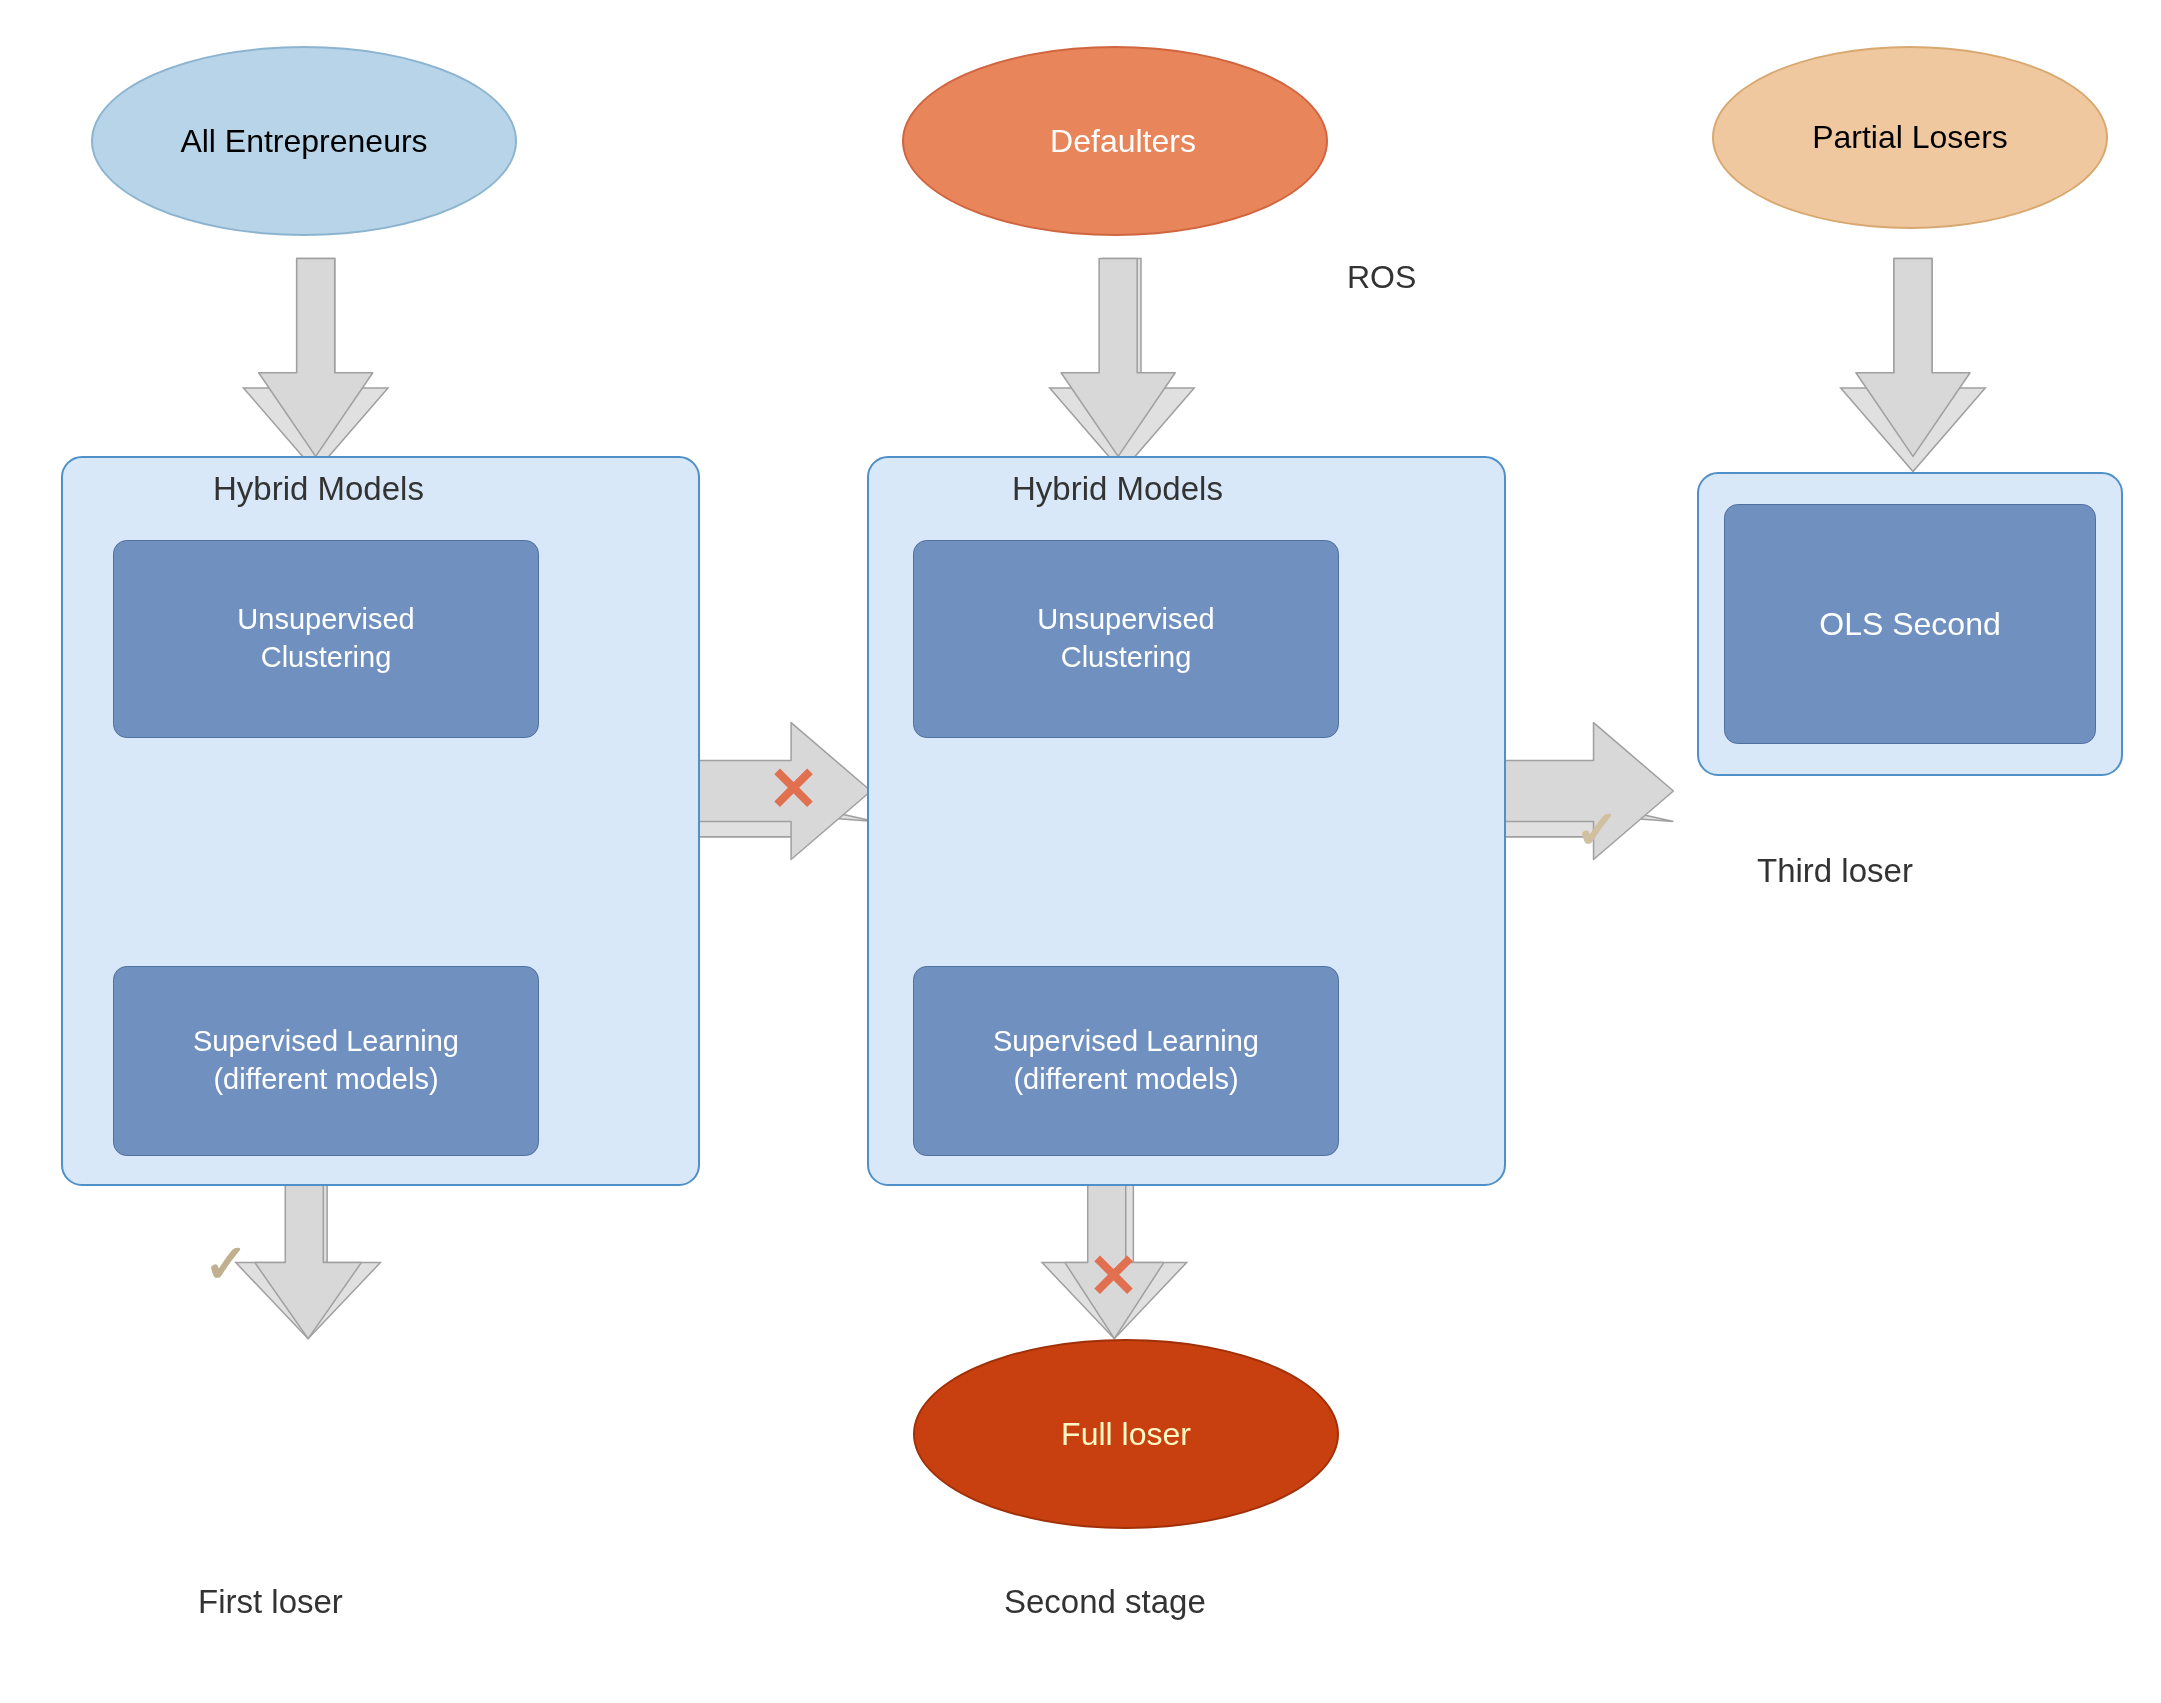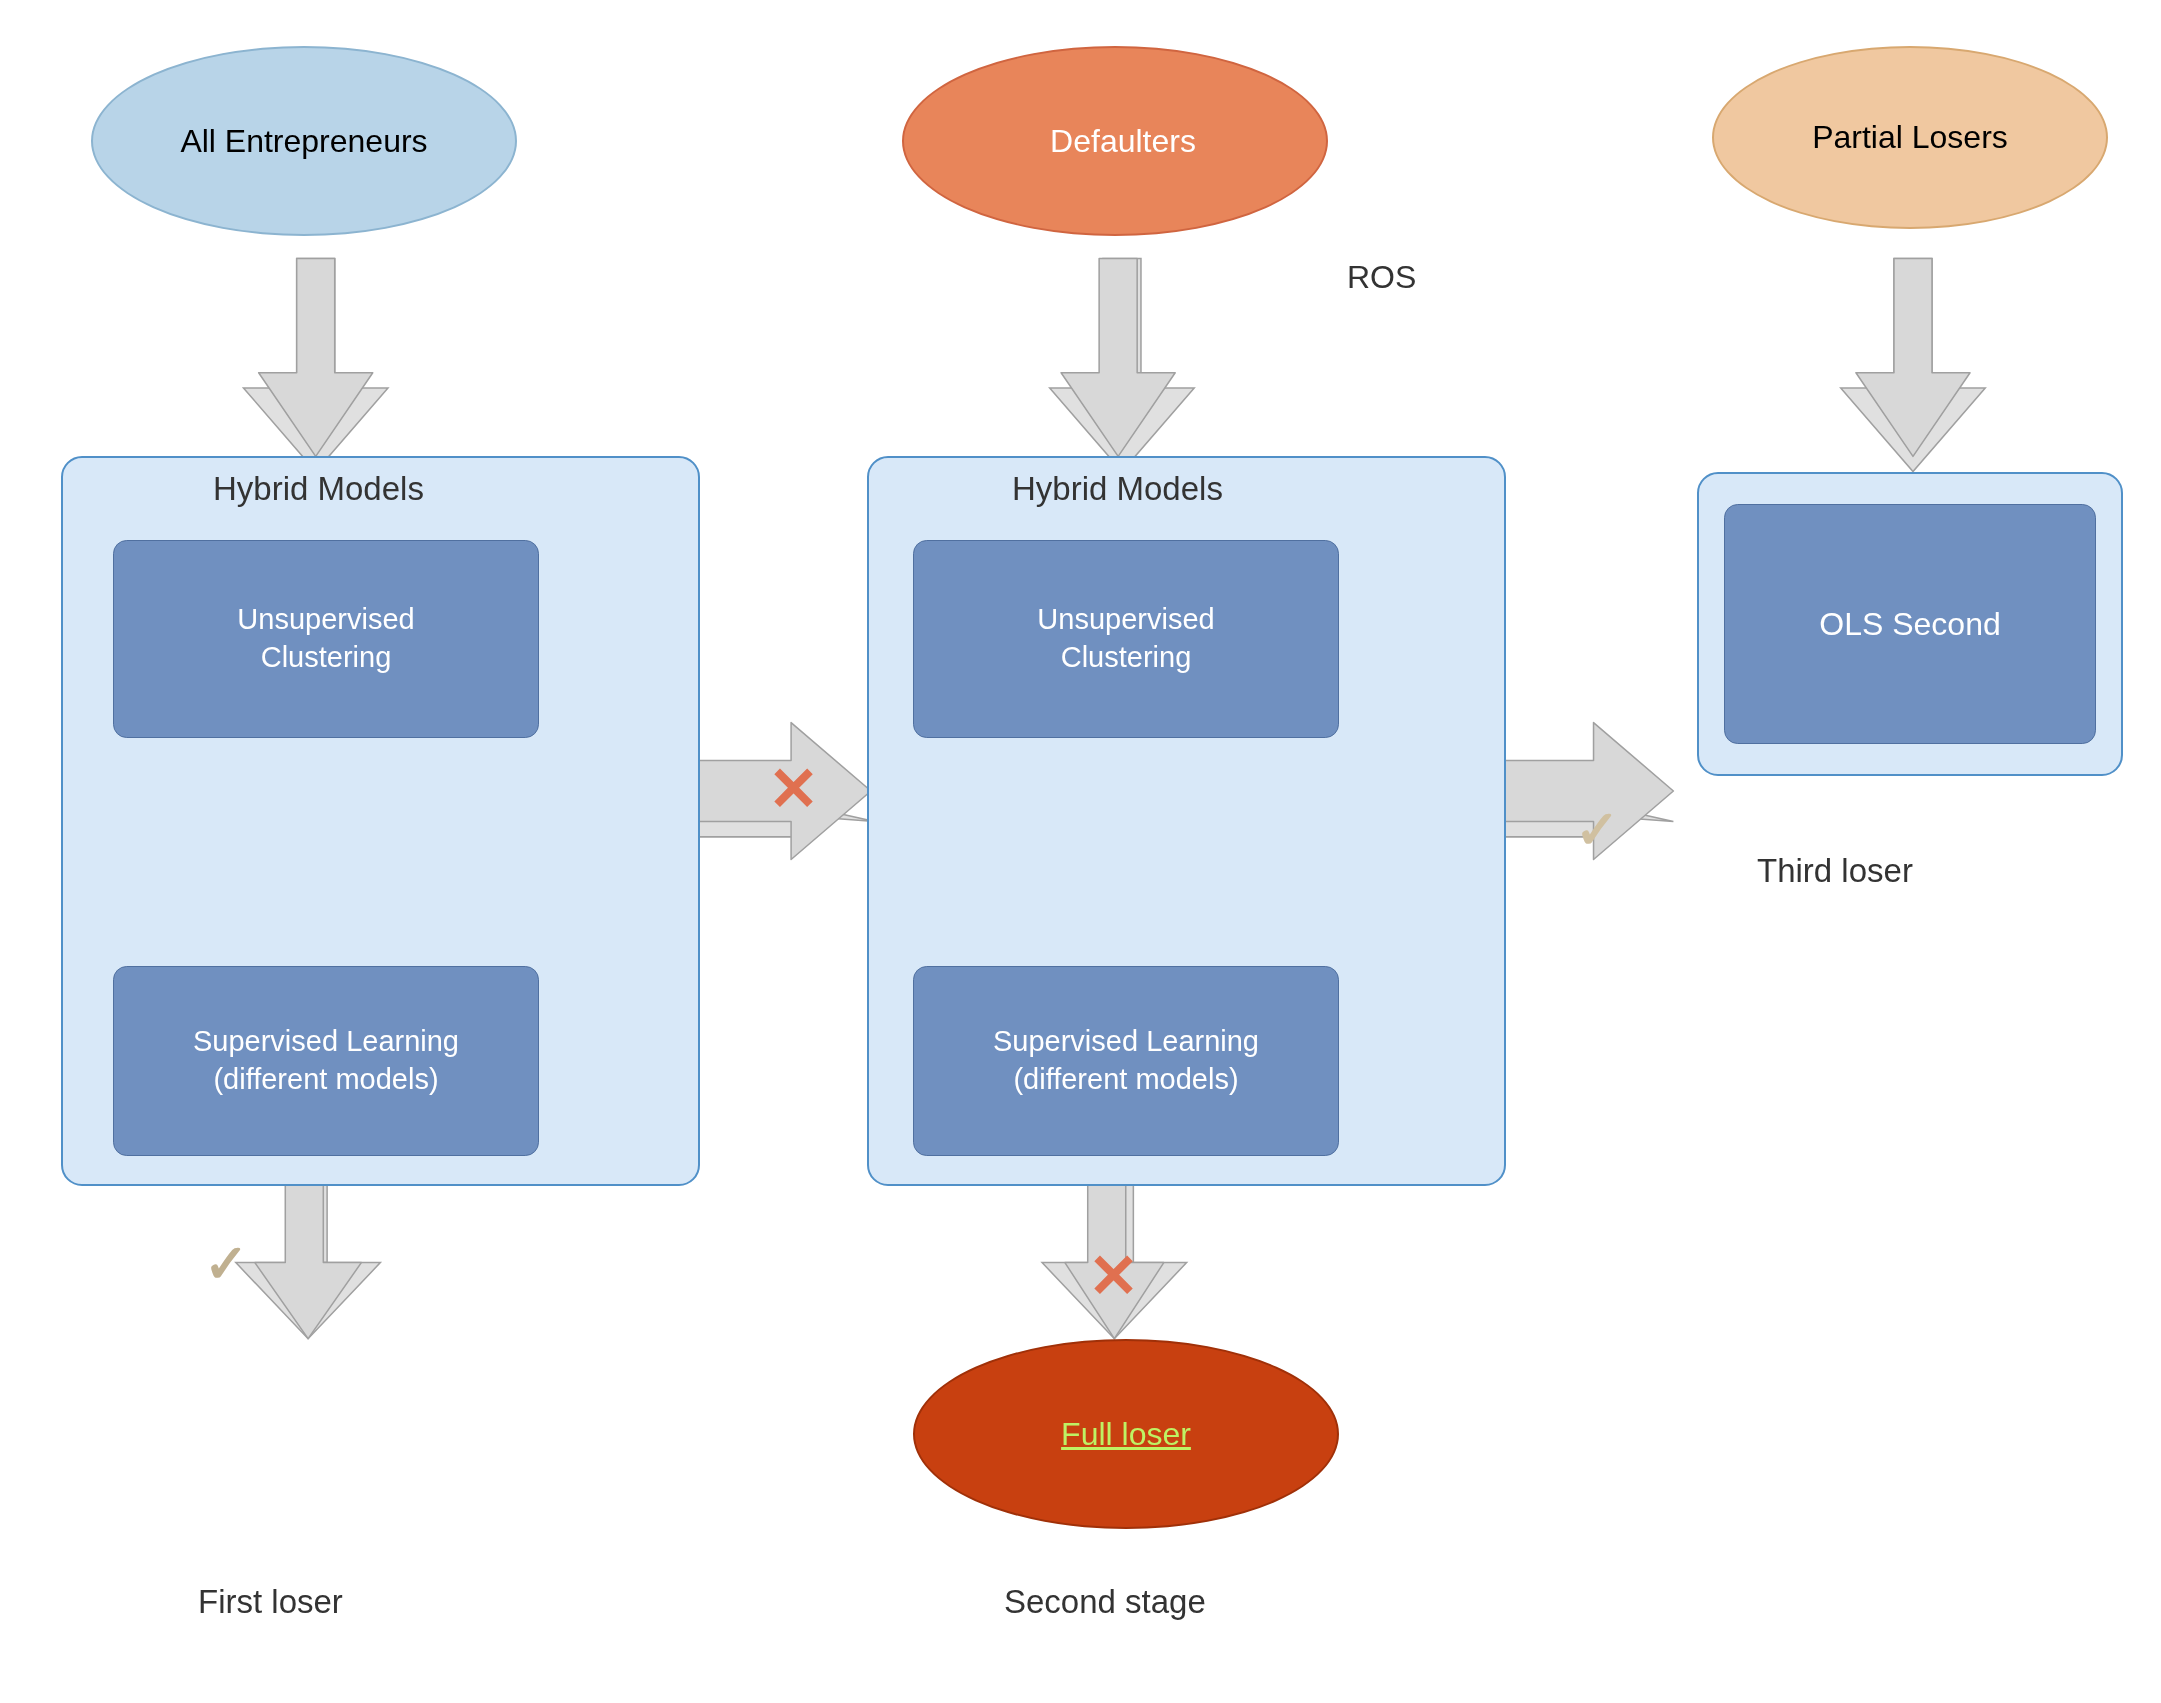--- a/index.html
+++ b/index.html
@@ -242,21 +242,21 @@
 
   <div class="inner-box" style="left:913px; top:540px; width:426px; height:198px;">
     <span>Unsupervised<br>Clustering</span>
   </div>
 
   <div class="inner-box" style="left:913px; top:966px; width:426px; height:190px;">
     <span>Supervised Learning<br>(different models)</span>
   </div>
 
   <div class="ellipse ellipse-dark-orange" style="left:913px; top:1339px; width:426px; height:190px;">
-    <span style="color:#bef264;text-decoration:underline;">Full loser</span>
+    <span style="color:#fef9c3;">Full loser</span>
   </div>
 
   <div class="x-mark" style="left:768px; top:753px;">✕</div>
 
   <div class="x-mark" style="left:1088px; top:1240px;">✕</div>
 
   <div class="stage-label" style="left:1004px; top:1583px;">Second stage</div>
 
   <div class="check-mark" style="left:1575px; top:799px; font-size:53px; color:#d0c0a0;">✓</div>
 

